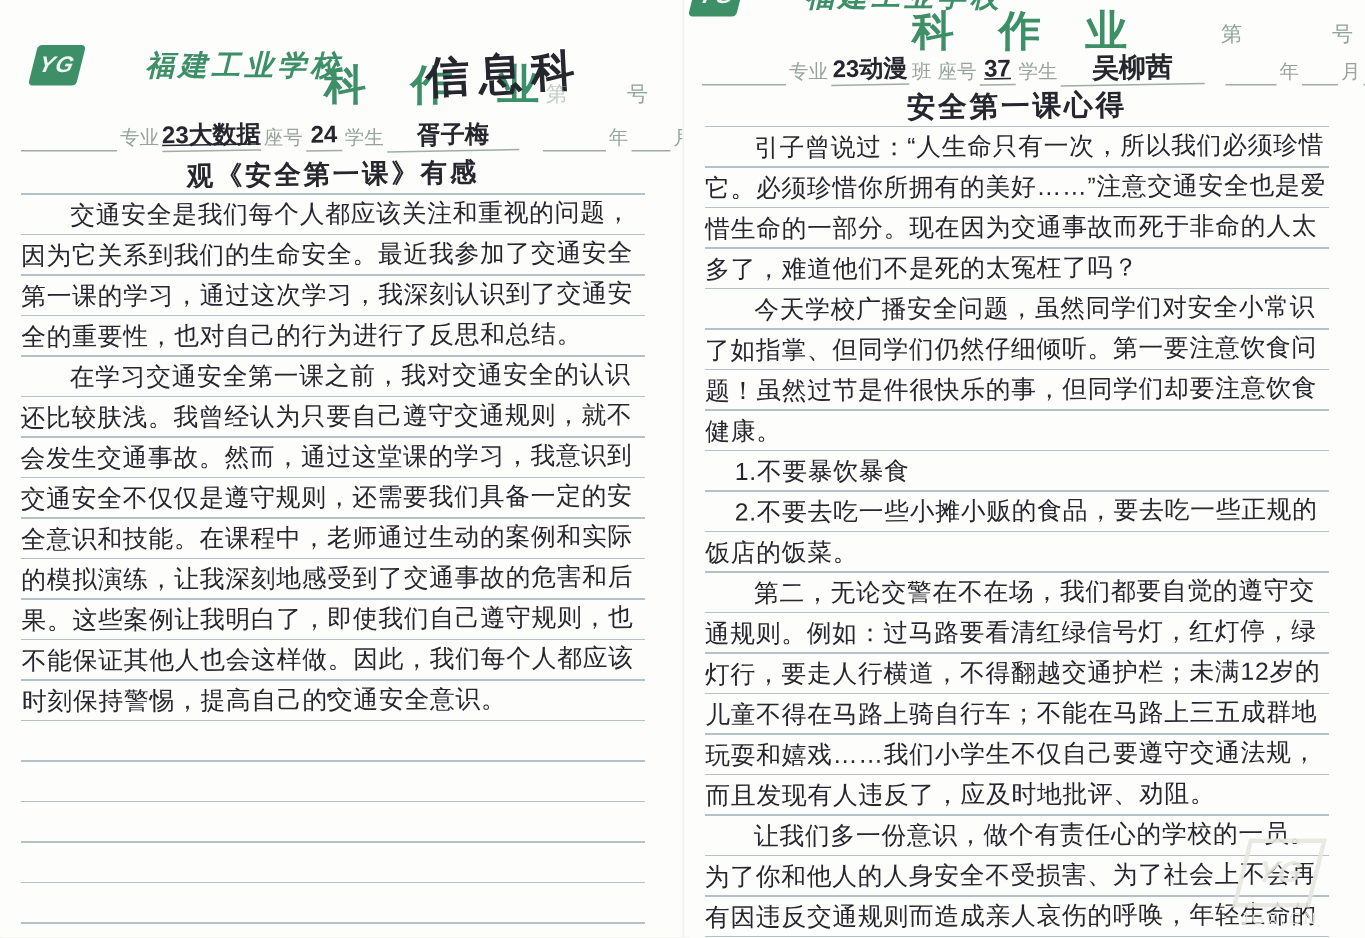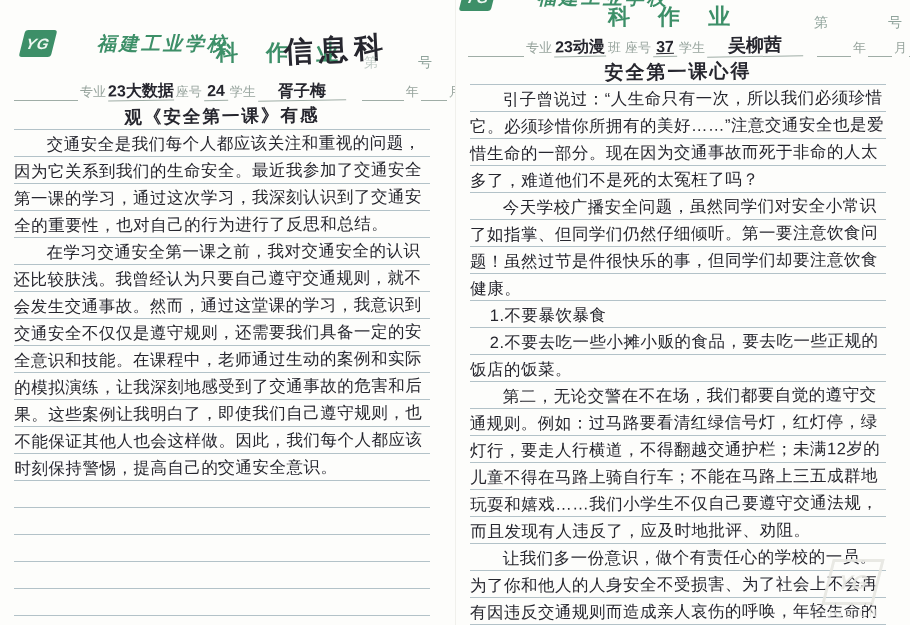--- a/index.html
+++ b/index.html
@@ -17,21 +17,21 @@
   .page.right{left:455px;border-left:1px solid #f0f0ec;}
 
   
   .logo{position:absolute;display:flex;align-items:center;gap:7px;color:#3d8f68;}
   .logo-mark{width:32px;height:27px;background:#3d8f68;transform:skewX(-14deg);
     border-radius:3px;display:flex;align-items:center;justify-content:center;
     color:#eef7f1;font-weight:bold;font-style:italic;font-size:15px;letter-spacing:1px;}
   .logo-text{font-size:19px;font-weight:bold;font-style:italic;letter-spacing:3px;
     font-family:"Liberation Serif","DejaVu Serif",serif;margin-left:36px;}
 
-  .subject-banner{position:absolute;color:#3d8f68;font-weight:bold;font-size:22px;
+  .subject-banner{position:absolute;color:#3d8f68;font-weight:bold;font-size:28px;
     letter-spacing:11px;white-space:nowrap;text-align:center;}
   .di-label,.hao-label{position:absolute;color:#8fa39b;font-size:14px;}
   .hw{color:#26262e;}
   .hw-subject{position:absolute;font-size:29px;font-weight:bold;transform:rotate(-3deg);
     letter-spacing:6px;white-space:nowrap;}
 
   
   .form-row{position:absolute;display:flex;align-items:flex-end;white-space:nowrap;
     font-size:13px;color:#97a49d;}
   .blank{display:inline-block;border-bottom:1px solid #9fada6;height:15px;}
@@ -75,21 +75,21 @@
   <div class="subject-banner" style="left:216px;top:38px;">科 作 业</div>
 
   <div class="hw-subject hw" style="left:284px;top:30px;">信息科</div>
 
   <div class="di-label" style="left:364px;top:54px;opacity:0.55;">第</div>
   <div class="hao-label" style="left:418px;top:54px;">号</div>
 
   <div class="form-row" style="left:14px;top:82px;">
     <span class="blank" style="width:64px;"></span>
     <span class="form-label">专业</span>
-    <span class="hw-field" style="min-width:62px;">23大数据</span>
+    <span class="hw-field" style="min-width:62px;text-decoration:underline;">23大数据</span>
     <span class="form-label">座号</span>
     <span class="hw-field" style="min-width:24px;">24</span>
     <span class="form-label">学生</span>
     <span class="hw-field" style="min-width:88px;">胥子梅</span>
     <span class="blank" style="width:42px;margin-left:16px;"></span>
     <span class="form-label">年</span>
     <span class="blank" style="width:26px;"></span>
     <span class="form-label">月</span>
 
   </div>

